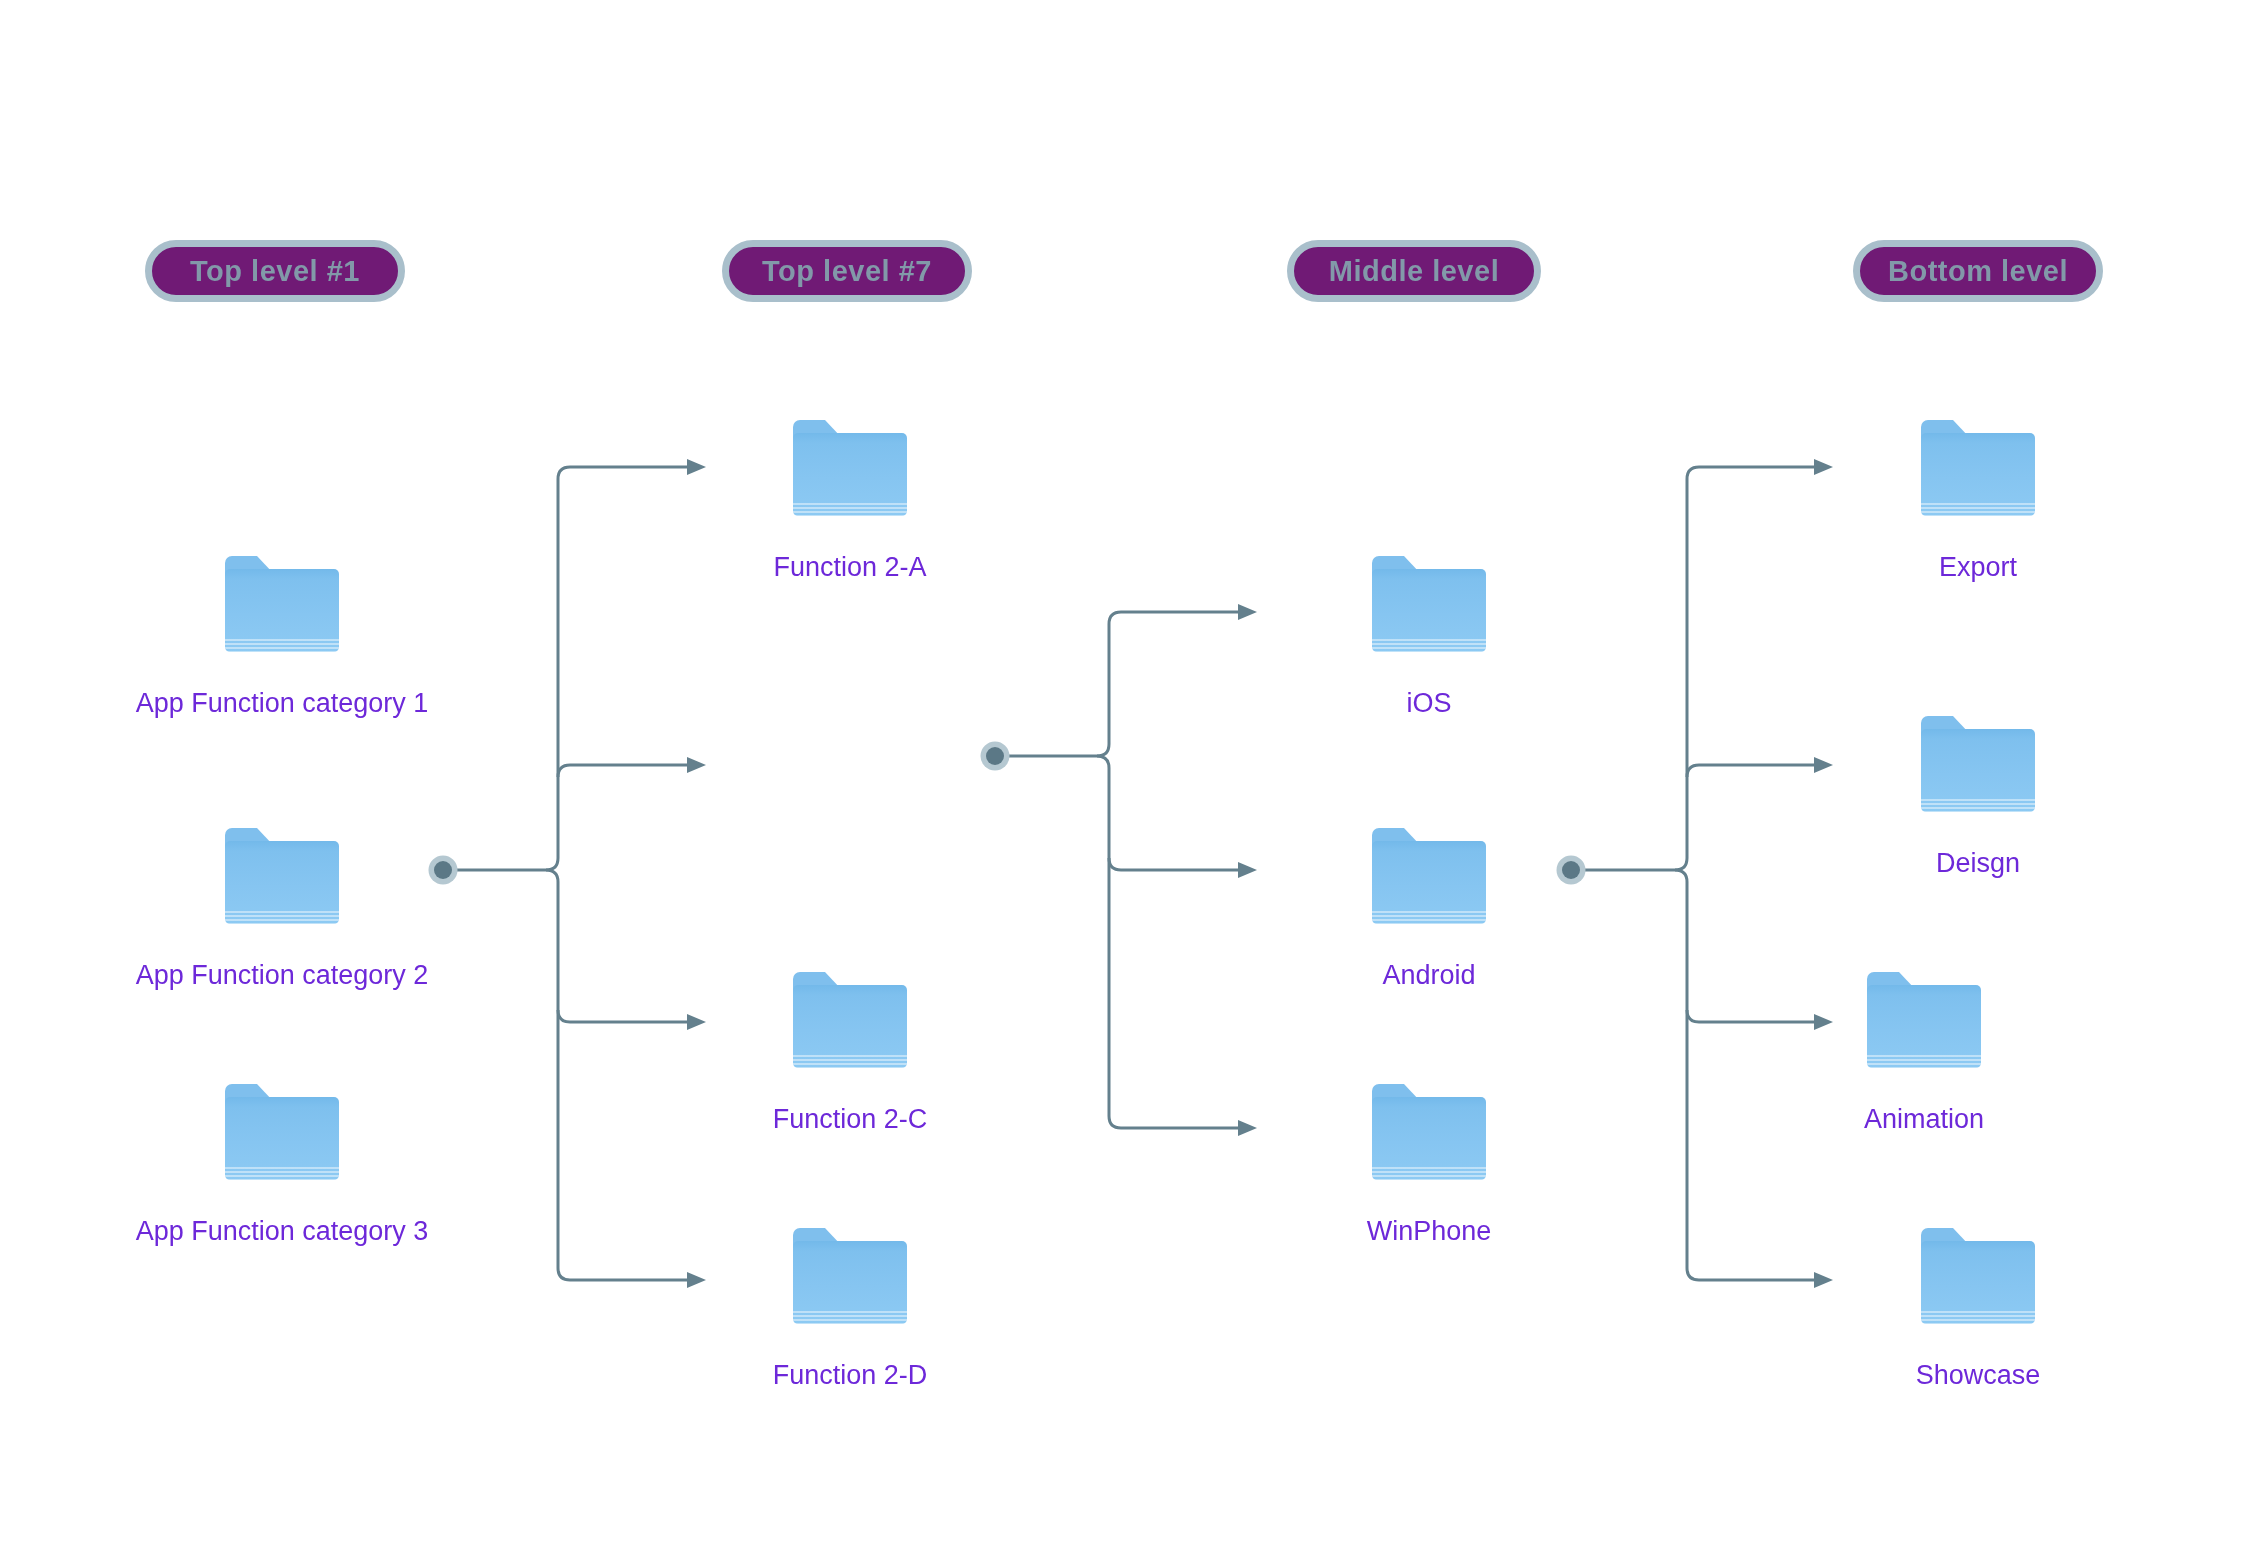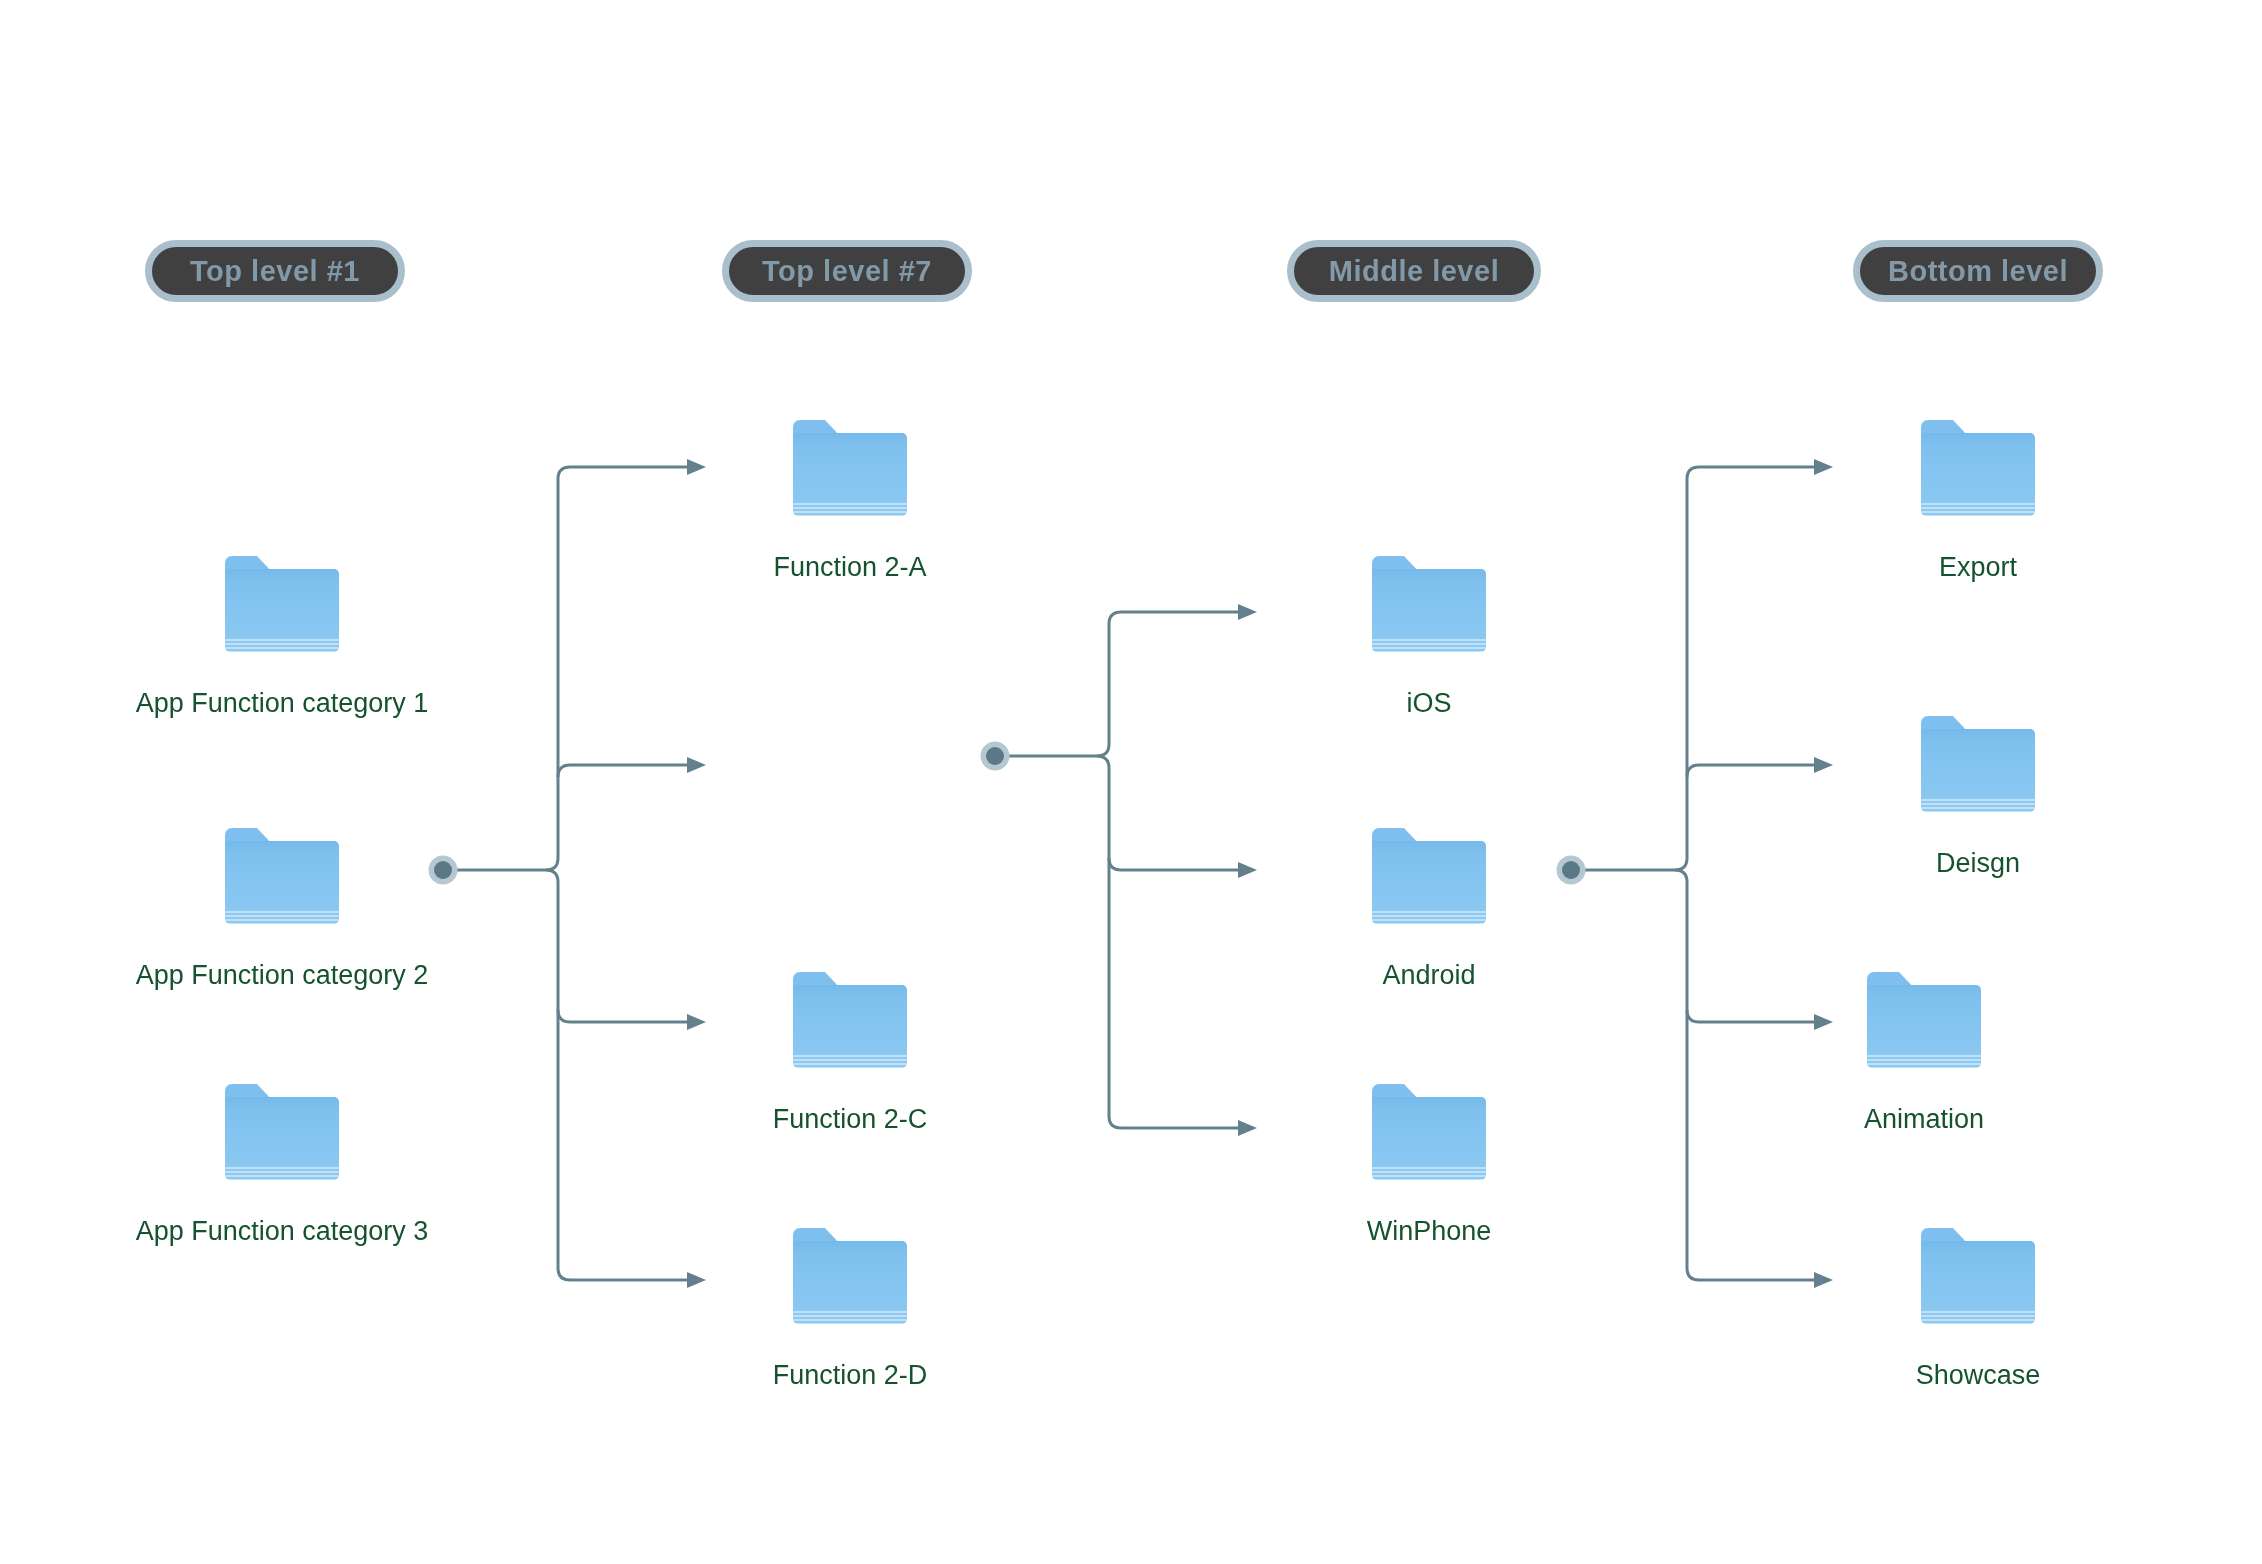--- a/index.html
+++ b/index.html
@@ -2,42 +2,42 @@
 <html><head>
 <meta charset="utf-8">
 <style>
   html,body{margin:0;padding:0;background:#ffffff;}
   body{font-family:"Liberation Sans",sans-serif;}
   .canvas{position:relative;width:2262px;height:1564px;background:#ffffff;overflow:hidden;}
   .wires{position:absolute;left:0;top:0;width:2262px;height:1564px;}
 
   .pill{
     position:absolute;height:62px;box-sizing:border-box;
-    border:7px solid #A9BFCB;border-radius:34px;background:#404040;
+    border:7px solid #A9BFCB;border-radius:34px;background:#701a75;
     display:flex;align-items:center;justify-content:center;
   }
   .pill span{font-size:29px;font-weight:bold;color:#8299A9;letter-spacing:.5px;white-space:nowrap;}
 
   .node{position:absolute;display:flex;flex-direction:column;align-items:center;}
   .folder{position:relative;width:114px;height:96px;}
   .folder .tab{
     position:absolute;left:0;top:0;width:48px;height:24px;
     background:#7FBFED;border-radius:7px 7px 0 0;
     clip-path:polygon(0 0,32px 0,48px 17px,48px 24px,0 24px);
   }
   .folder .fbody{
     position:absolute;left:0;top:13px;width:114px;height:83px;border-radius:5px;
     background:linear-gradient(180deg,#73B9EA 0%,#7EC0EE 12%,#86C5F1 55%,#8DCAF3 100%);
   }
   .folder .fbody::after{
     content:"";position:absolute;left:0;bottom:0;width:100%;height:15px;
     border-radius:0 0 5px 5px;
     background:repeating-linear-gradient(180deg,rgba(255,255,255,0) 0 2.5px,rgba(255,255,255,.45) 2.5px 4px);
   }
-  .nlabel{margin-top:36px;font-size:27px;color:#14532d;text-align:center;white-space:nowrap;}
+  .nlabel{margin-top:36px;font-size:27px;color:#6d28d9;text-align:center;white-space:nowrap;}
 </style>
 </head>
 <body>
 
 <div class="canvas">
 
   <svg class="wires" viewBox="0 0 2262 1564" xmlns="http://www.w3.org/2000/svg" fill="none" stroke="#64808D" stroke-width="3">
 
     <g>
       <path d="M 443 870 H 546 Q 558 870 558 858 V 479 Q 558 467 570 467 H 688"></path>

